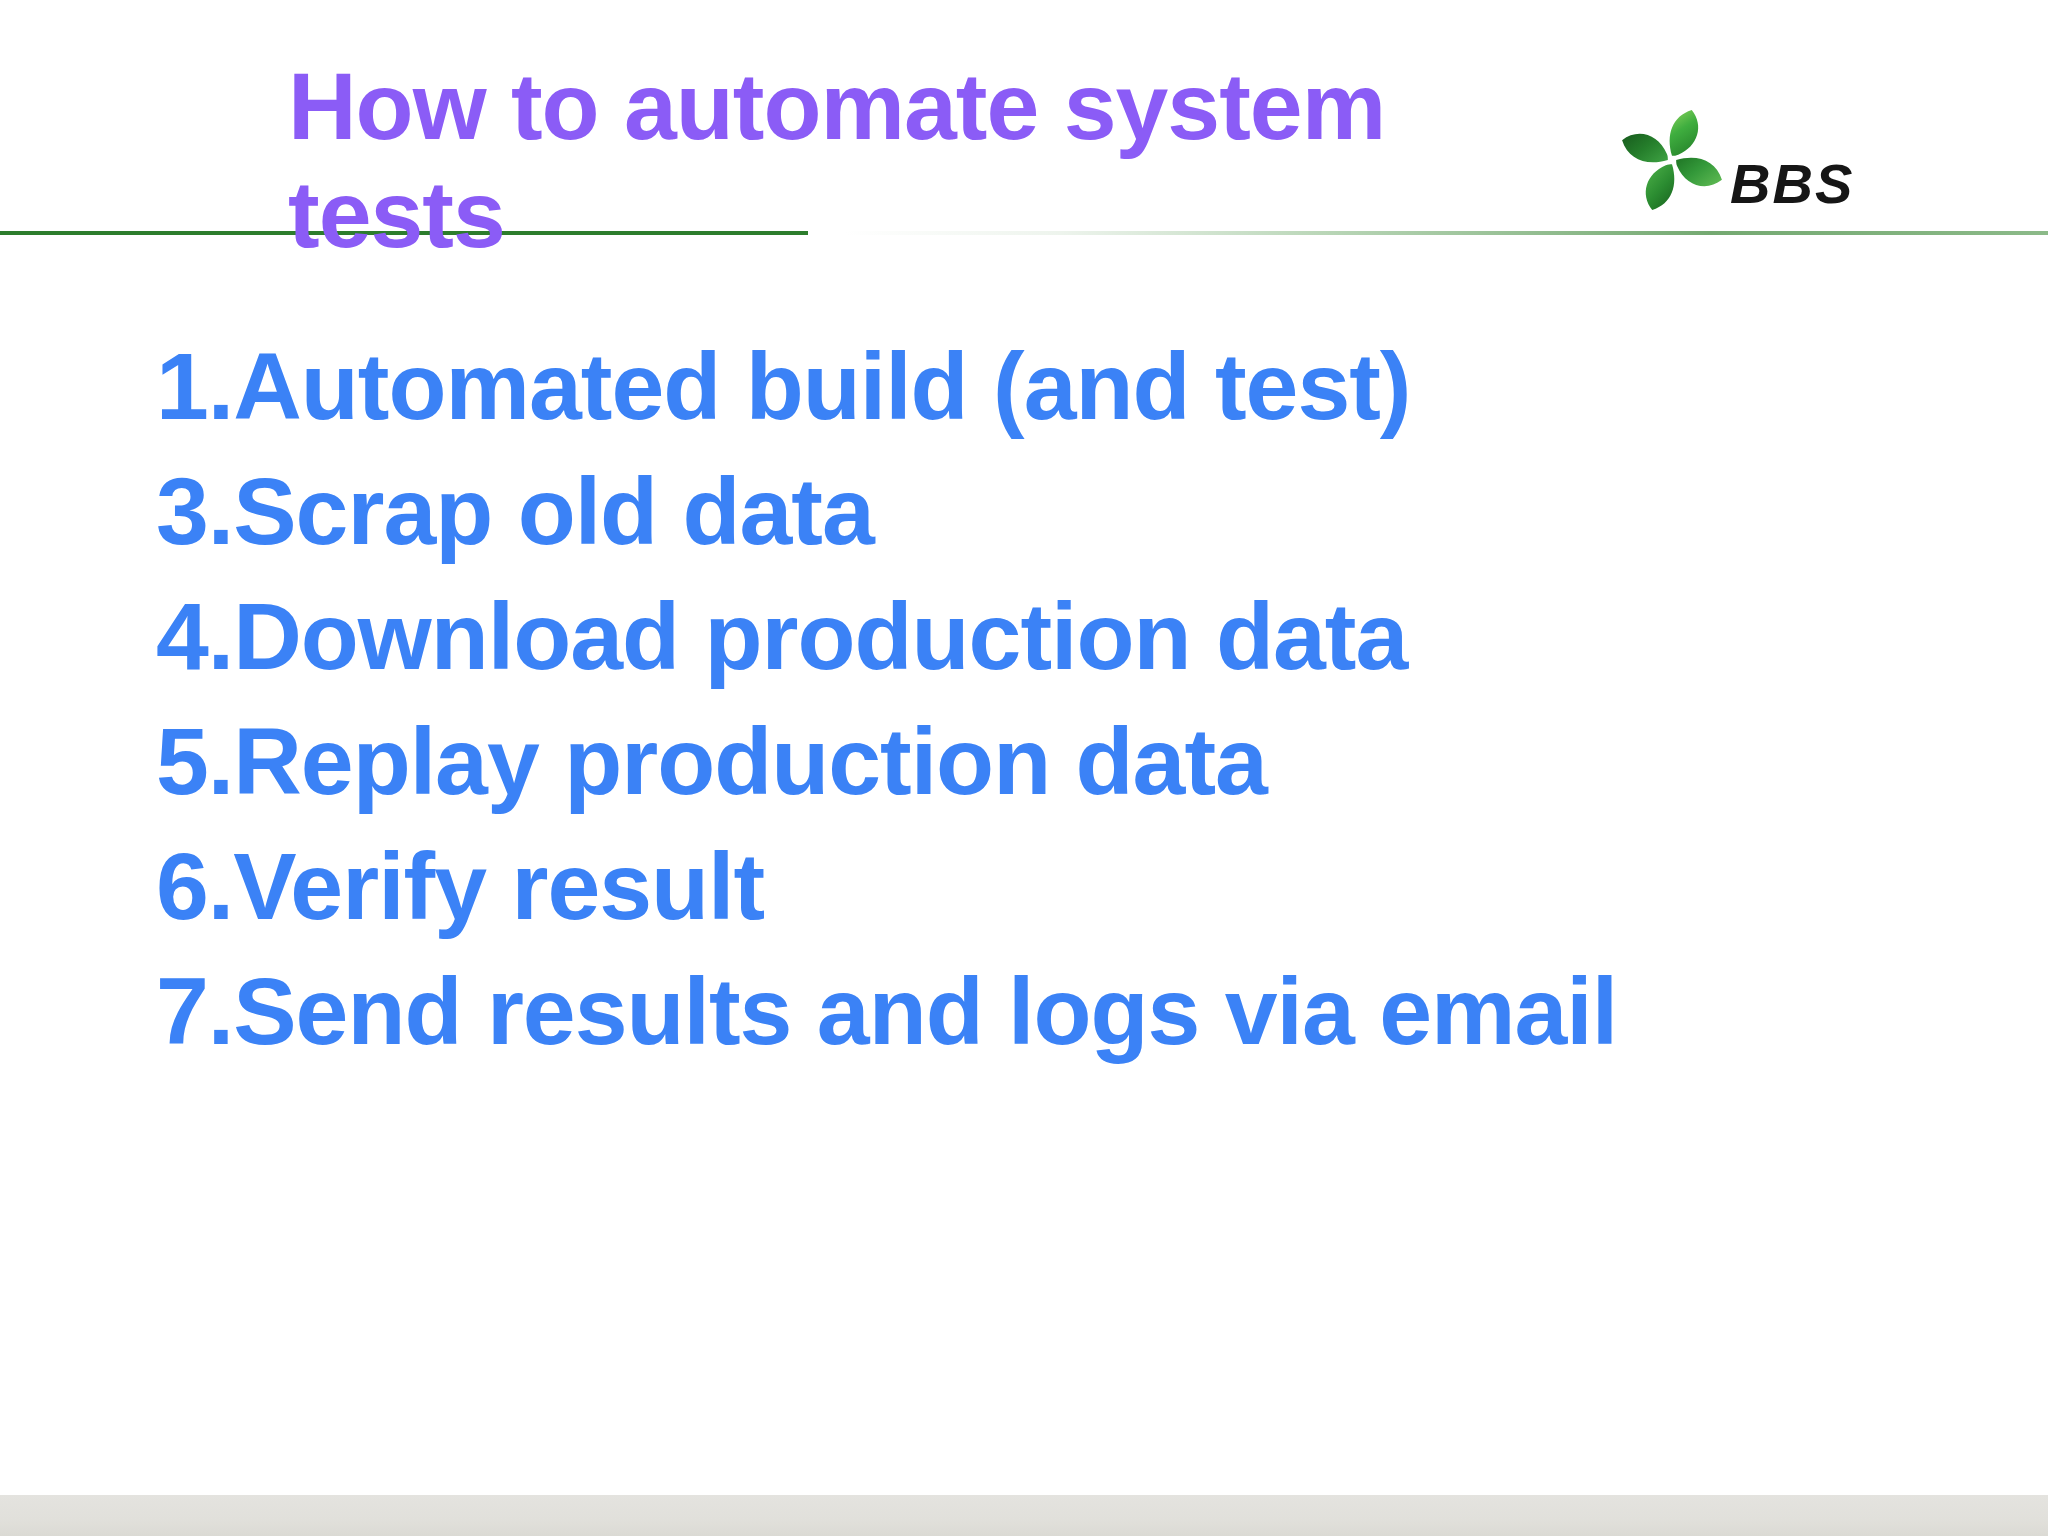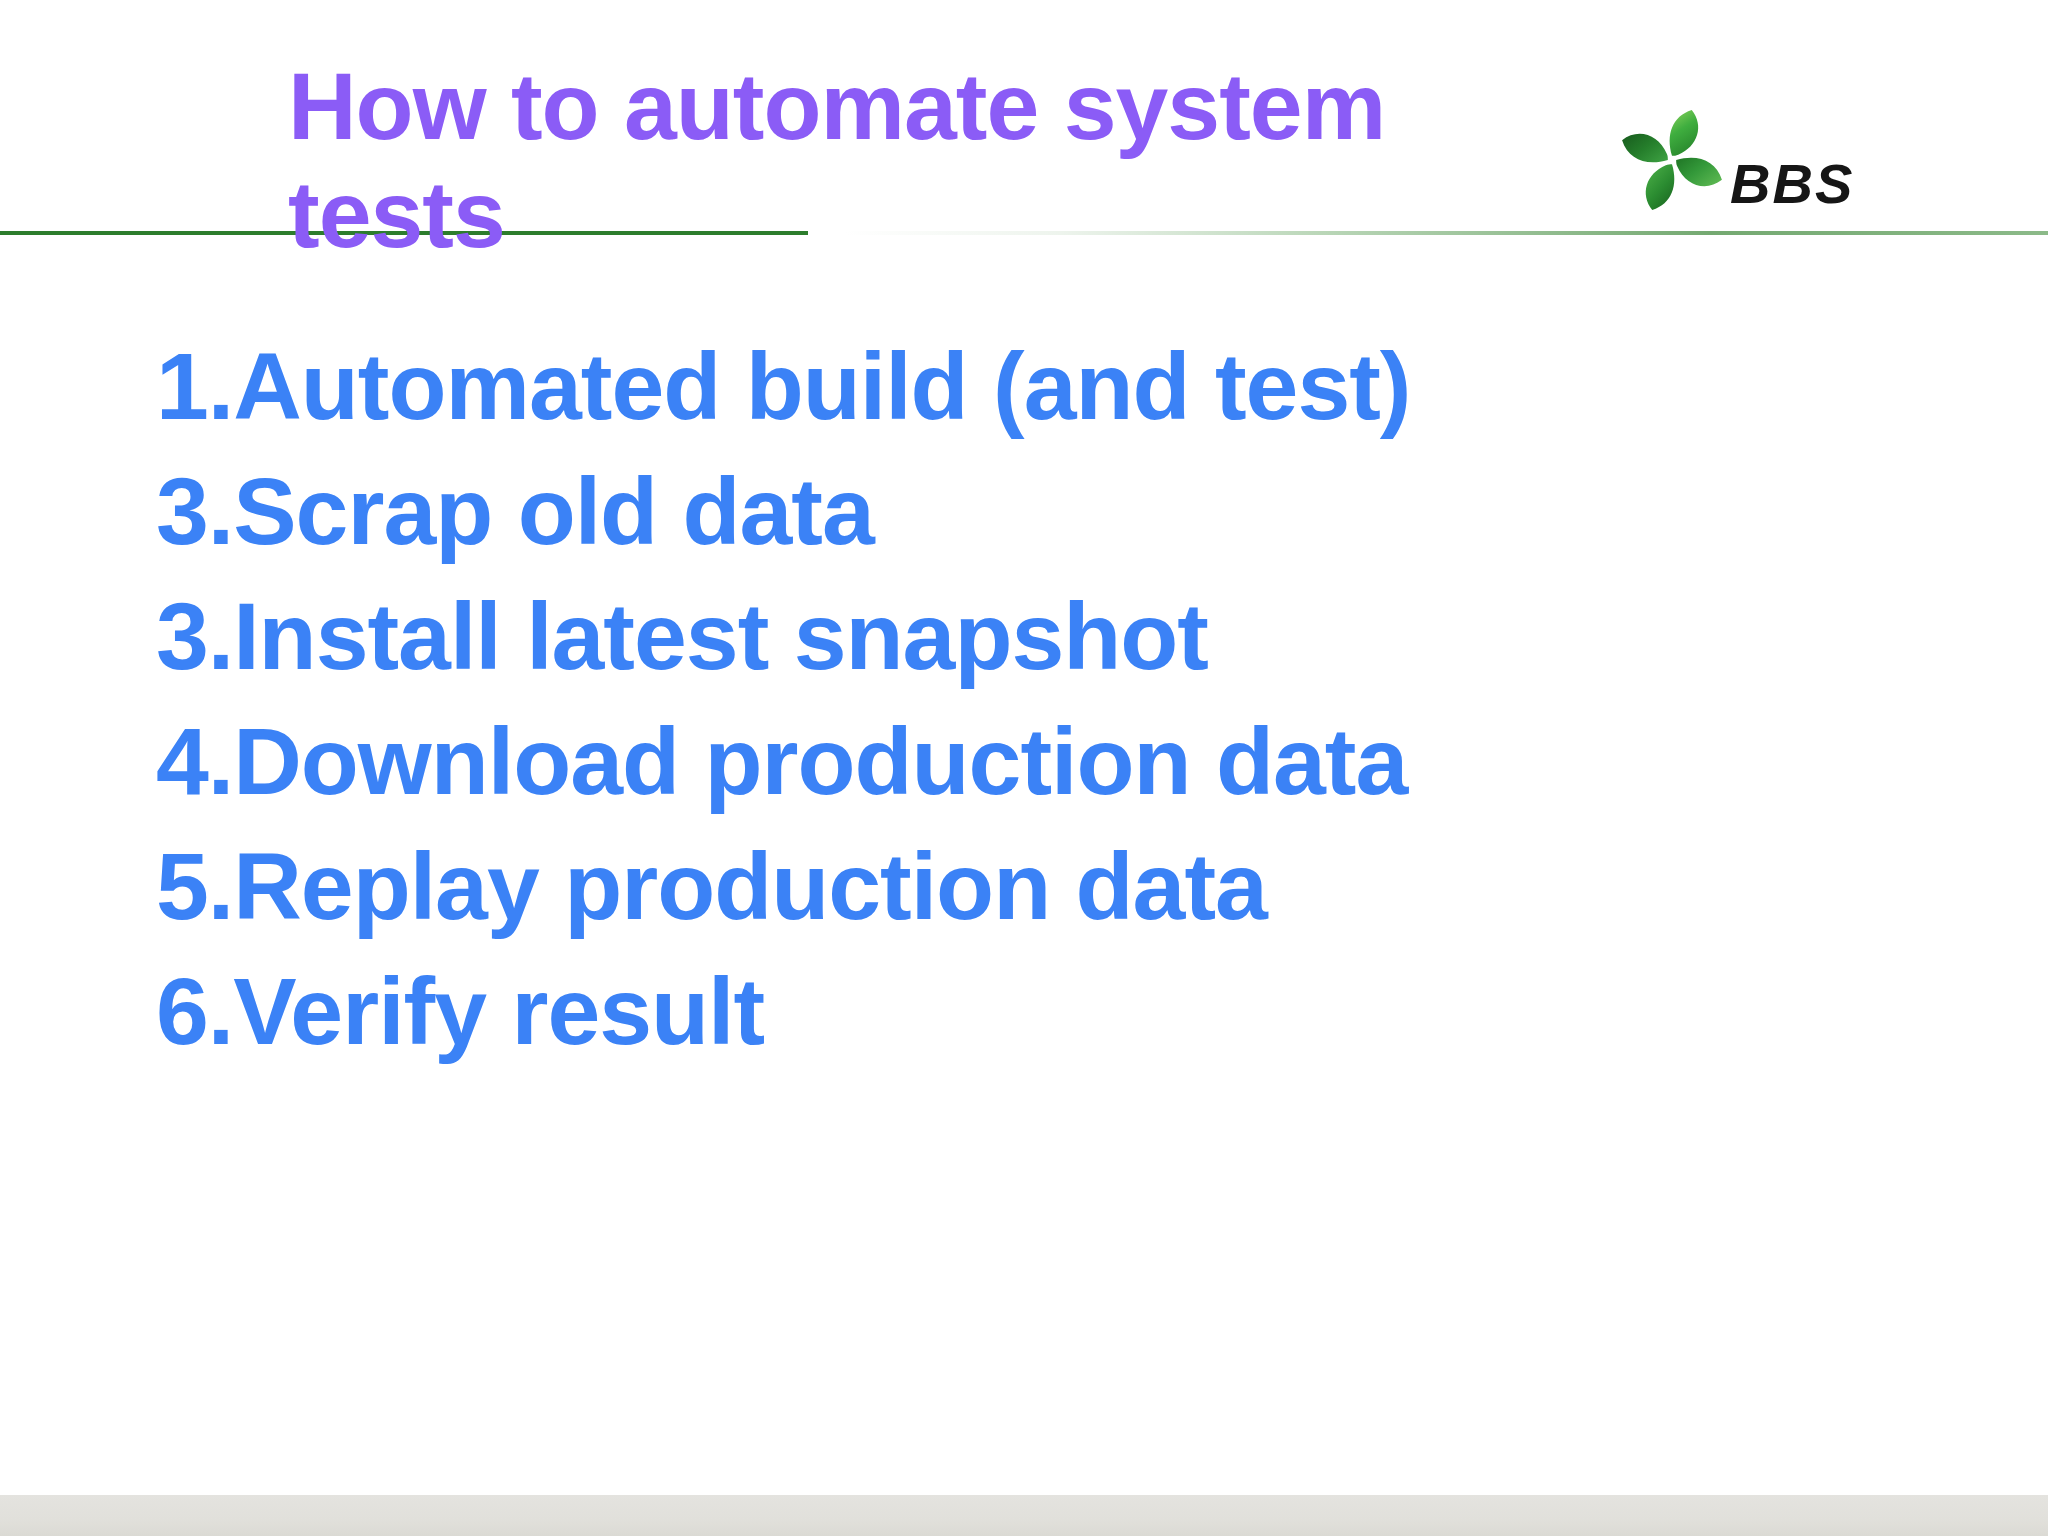--- a/index.html
+++ b/index.html
@@ -159,21 +159,21 @@
       <g transform="rotate(270 50 50)">
         <path d="M50 46 C 44 26 50 8 69 2 C 81 17 75 37 56 45 C 54 46 52 46 50 46 Z" fill="url(#petalLeft)"></path>
       </g>
     </svg>
     <span class="logo-word">BBS</span>
   </div>
 
   <div class="steps">
     <span class="step">1.Automated build (and test)</span>
     <span class="step">3.Scrap old data</span>
-    <span class="step">3.Install latest snapshot</span>
     <span class="step">4.Download production data</span>
     <span class="step">5.Replay production data</span>
     <span class="step">6.Verify result</span>
+    <span class="step">7.Send results and logs via email</span>
   </div>
 
   <div class="footer-bar"></div>
 
 </div>
 
 </body></html>

